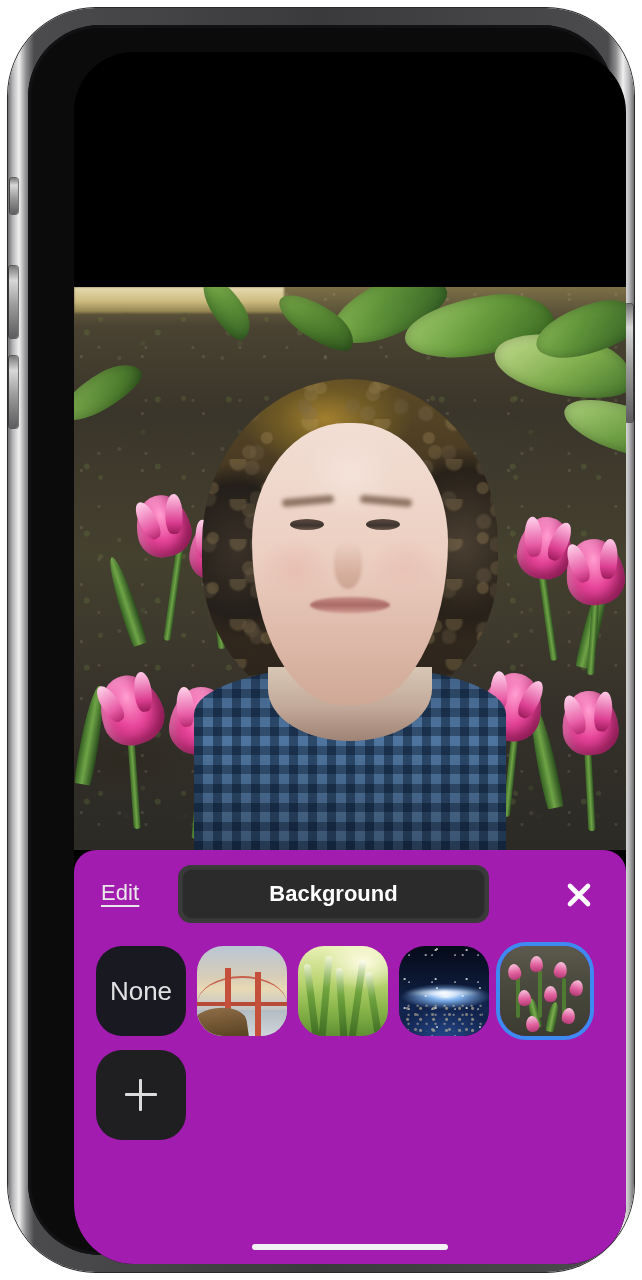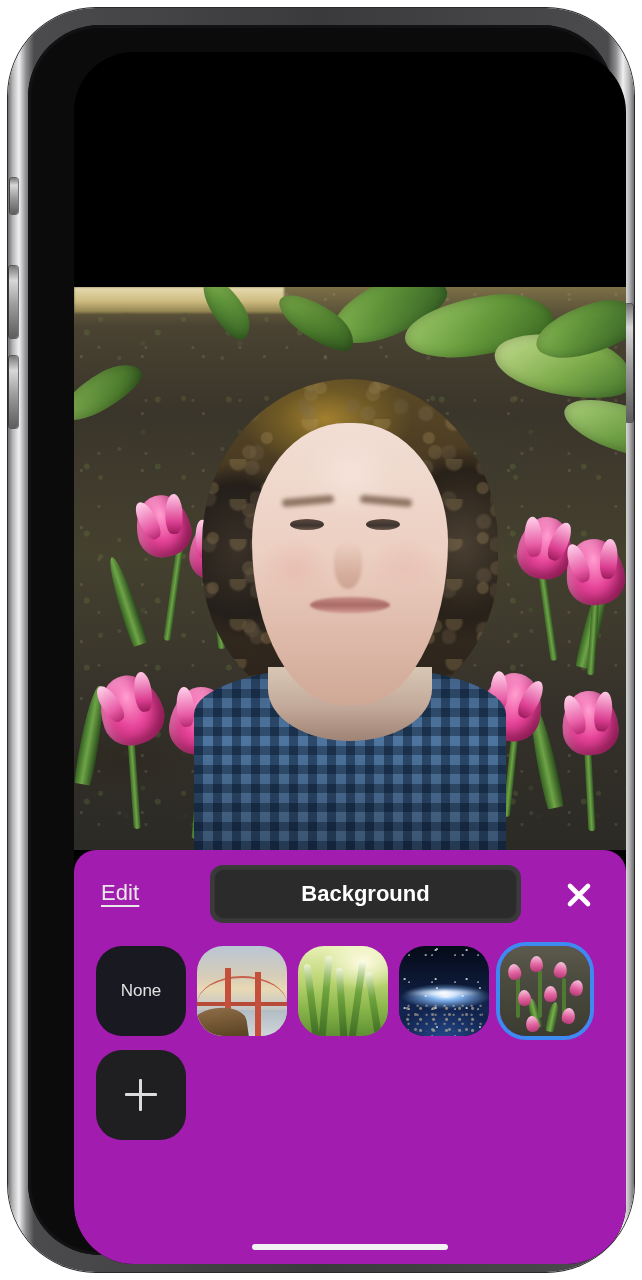--- a/index.html
+++ b/index.html
@@ -155,21 +155,21 @@
     position:absolute;left:0;bottom:0;width:552px;height:414px;
     background:#a21caf;border-radius:22px 22px 0 0;
   }
   .toolbar{position:absolute;left:0;top:0;width:552px;height:90px;}
   .edit-link{
     position:absolute;left:27px;top:30px;color:#e9e9e9;font-size:22px;
     text-decoration:underline;text-underline-offset:5px;text-decoration-thickness:2px;
     cursor:pointer;letter-spacing:.1px;
   }
   .segment{
-    position:absolute;left:136px;top:15px;width:311px;height:58px;
+    position:absolute;left:104px;top:15px;width:311px;height:58px;
     background:#3a3a3a;border-radius:13px;display:flex;align-items:center;padding:4px;box-sizing:border-box;
   }
   .seg-opt{
     flex:1;height:100%;display:flex;align-items:center;justify-content:center;
     border-radius:10px;font-size:22px;color:#9b9b9b;cursor:pointer;font-weight:400;
   }
   .seg-opt.active{background:#2b2b2b;color:#fff;font-weight:700;box-shadow:inset 0 0 0 1px rgba(255,255,255,.05);}
   .close-btn{
     position:absolute;right:26px;top:24px;width:42px;height:42px;cursor:pointer;
     display:flex;align-items:center;justify-content:center;
@@ -181,21 +181,21 @@
     position:absolute;left:22px;top:96px;width:512px;
     display:flex;flex-wrap:wrap;gap:14px 11px;
   }
   .thumb{
     position:relative;width:90px;height:90px;border-radius:26px;overflow:hidden;cursor:pointer;
     box-sizing:border-box;
   }
   .thumb.selected{box-shadow:0 0 0 4px #3d8bf2;}
   .thumb-none{
     background:#191a21;display:flex;align-items:center;justify-content:center;
-    color:#e2e2e4;font-size:17px;
+    color:#e2e2e4;font-size:26px;
   }
   .thumb-add{
     background:#1f1f22;display:flex;align-items:center;justify-content:center;
   }
   .plus{position:relative;width:32px;height:32px;}
   .plus::before,.plus::after{content:"";position:absolute;background:#dcdcdc;border-radius:1px;}
   .plus::before{left:14px;top:0;width:3px;height:32px;}
   .plus::after{left:0;top:14px;width:32px;height:3px;}
 
   

